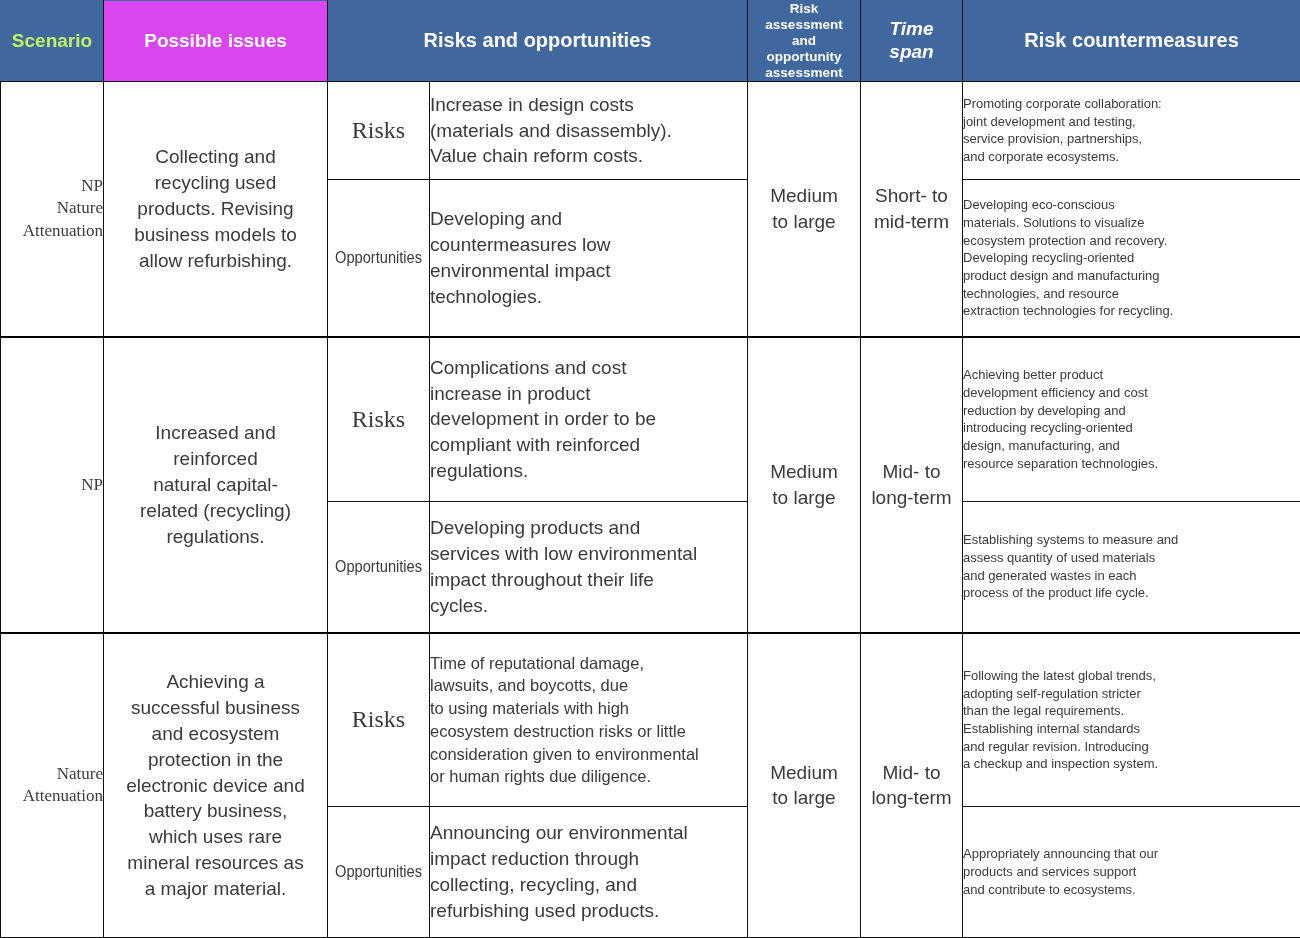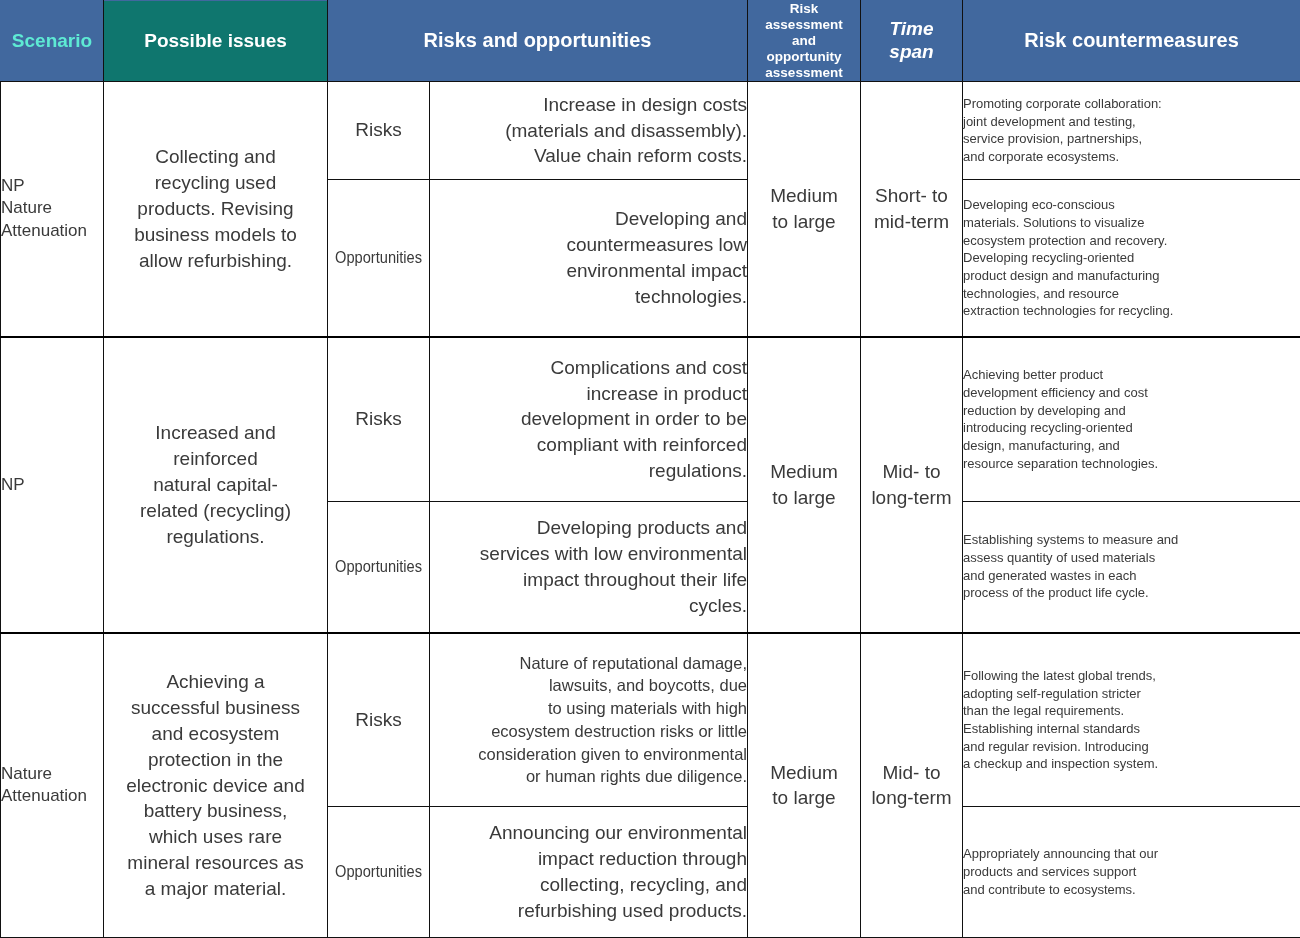--- a/index.html
+++ b/index.html
@@ -46,47 +46,49 @@
   thead th.last-head { border-right: 1.6px solid #41689E; }
   th.h-scenario   { font-size: 19px; }
   th.h-issues     { font-size: 19px; }
   th.h-risk-opp   { font-size: 20px; }
   th.h-assessment { font-size: 13.5px; line-height: 1.18; margin-top: 31px; }
   th.h-timespan   { font-size: 19px; line-height: 1.18; font-style: italic; }
   th.h-counter    { font-size: 20px; }
 
   
   td.scenario-cell {
-    text-align: left;
+    text-align: right;
     font-size: 17px;
     line-height: 1.34;
     padding: 4px 3px;
+    font-family: Liberation Serif, serif;
   }
   td.issues-cell {
     text-align: center;
     font-size: 19px;
     line-height: 1.36;
     padding: 6px 10px 6px 12px;
   }
   td.type-cell {
     text-align: center;
     padding: 4px 3px;
   }
   td.type-cell .type-risks {
-    font-size: 19px;
+    font-size: 24px;
+    font-family: Liberation Serif, serif;
   }
   td.type-cell .type-opps {
     font-size: 17px;
     font-stretch: condensed;
     transform: scaleX(0.86);
     display: inline-block;
     transform-origin: center;
   }
   td.detail-cell {
-    text-align: right;
+    text-align: left;
     font-size: 19px;
     line-height: 1.36;
     padding: 6px 8px 6px 11px;
   }
   td.detail-cell.tight {
     font-size: 16.5px;
     line-height: 1.38;
   }
   td.assessment-cell {
     text-align: center;
@@ -119,22 +121,22 @@
     <col style="width:224px">
     <col style="width:102px">
     <col style="width:318px">
     <col style="width:113px">
     <col style="width:102px">
     <col style="width:338px">
   </colgroup>
 
   <thead>
     <tr>
-      <th class="h-scenario l" style="background: rgb(65, 104, 158); border-top-color: rgb(65, 104, 158); border-left-color: rgb(65, 104, 158); color: #5eead4;">Scenario</th>
-      <th class="h-issues l" style="background: #0f766e; border-top-color: rgb(65, 104, 158); border-left-color: rgb(65, 104, 158); color: rgb(255, 255, 255);">Possible issues</th>
+      <th class="h-scenario l" style="background: rgb(65, 104, 158); border-top-color: rgb(65, 104, 158); border-left-color: rgb(65, 104, 158); color: #bef264;">Scenario</th>
+      <th class="h-issues l" style="background: #d946ef; border-top-color: rgb(65, 104, 158); border-left-color: rgb(65, 104, 158); color: rgb(255, 255, 255);">Possible issues</th>
       <th class="h-risk-opp l" colspan="2" style="background: rgb(65, 104, 158); border-top-color: rgb(65, 104, 158); border-left-color: rgb(65, 104, 158); color: rgb(255, 255, 255);">Risks and opportunities</th>
       <th class="h-assessment l" style="background: rgb(65, 104, 158); border-top-color: rgb(65, 104, 158); border-left-color: rgb(65, 104, 158); color: rgb(255, 255, 255);">Risk
 assessment
 and
 opportunity
 assessment</th>
       <th class="h-timespan l" style="background: rgb(65, 104, 158); border-top-color: rgb(65, 104, 158); border-left-color: rgb(65, 104, 158); color: rgb(255, 255, 255);">Time
 span</th>
       <th class="h-counter l last-head" style="background: rgb(65, 104, 158); border-top-color: rgb(65, 104, 158); border-left-color: rgb(65, 104, 158); border-right-color: rgb(65, 104, 158); color: rgb(255, 255, 255);">Risk countermeasures</th>
     </tr>
@@ -221,21 +223,21 @@
       <td class="issues-cell l thickline-top" rowspan="2">Achieving a
 successful business
 and ecosystem
 protection in the
 electronic device and
 battery business,
 which uses rare
 mineral resources as
 a major material.</td>
       <td class="type-cell thickline-top"><span class="type-risks">Risks</span></td>
-      <td class="detail-cell l tight thickline-top">Nature of reputational damage,
+      <td class="detail-cell l tight thickline-top">Time of reputational damage,
 lawsuits, and boycotts, due
 to using materials with high
 ecosystem destruction risks or little
 consideration given to environmental
 or human rights due diligence.</td>
       <td class="assessment-cell l thickline-top" rowspan="2">Medium
 to large</td>
       <td class="timespan-cell l thickline-top" rowspan="2">Mid- to
 long-term</td>
       <td class="counter-cell l thickline-top">Following the latest global trends,

